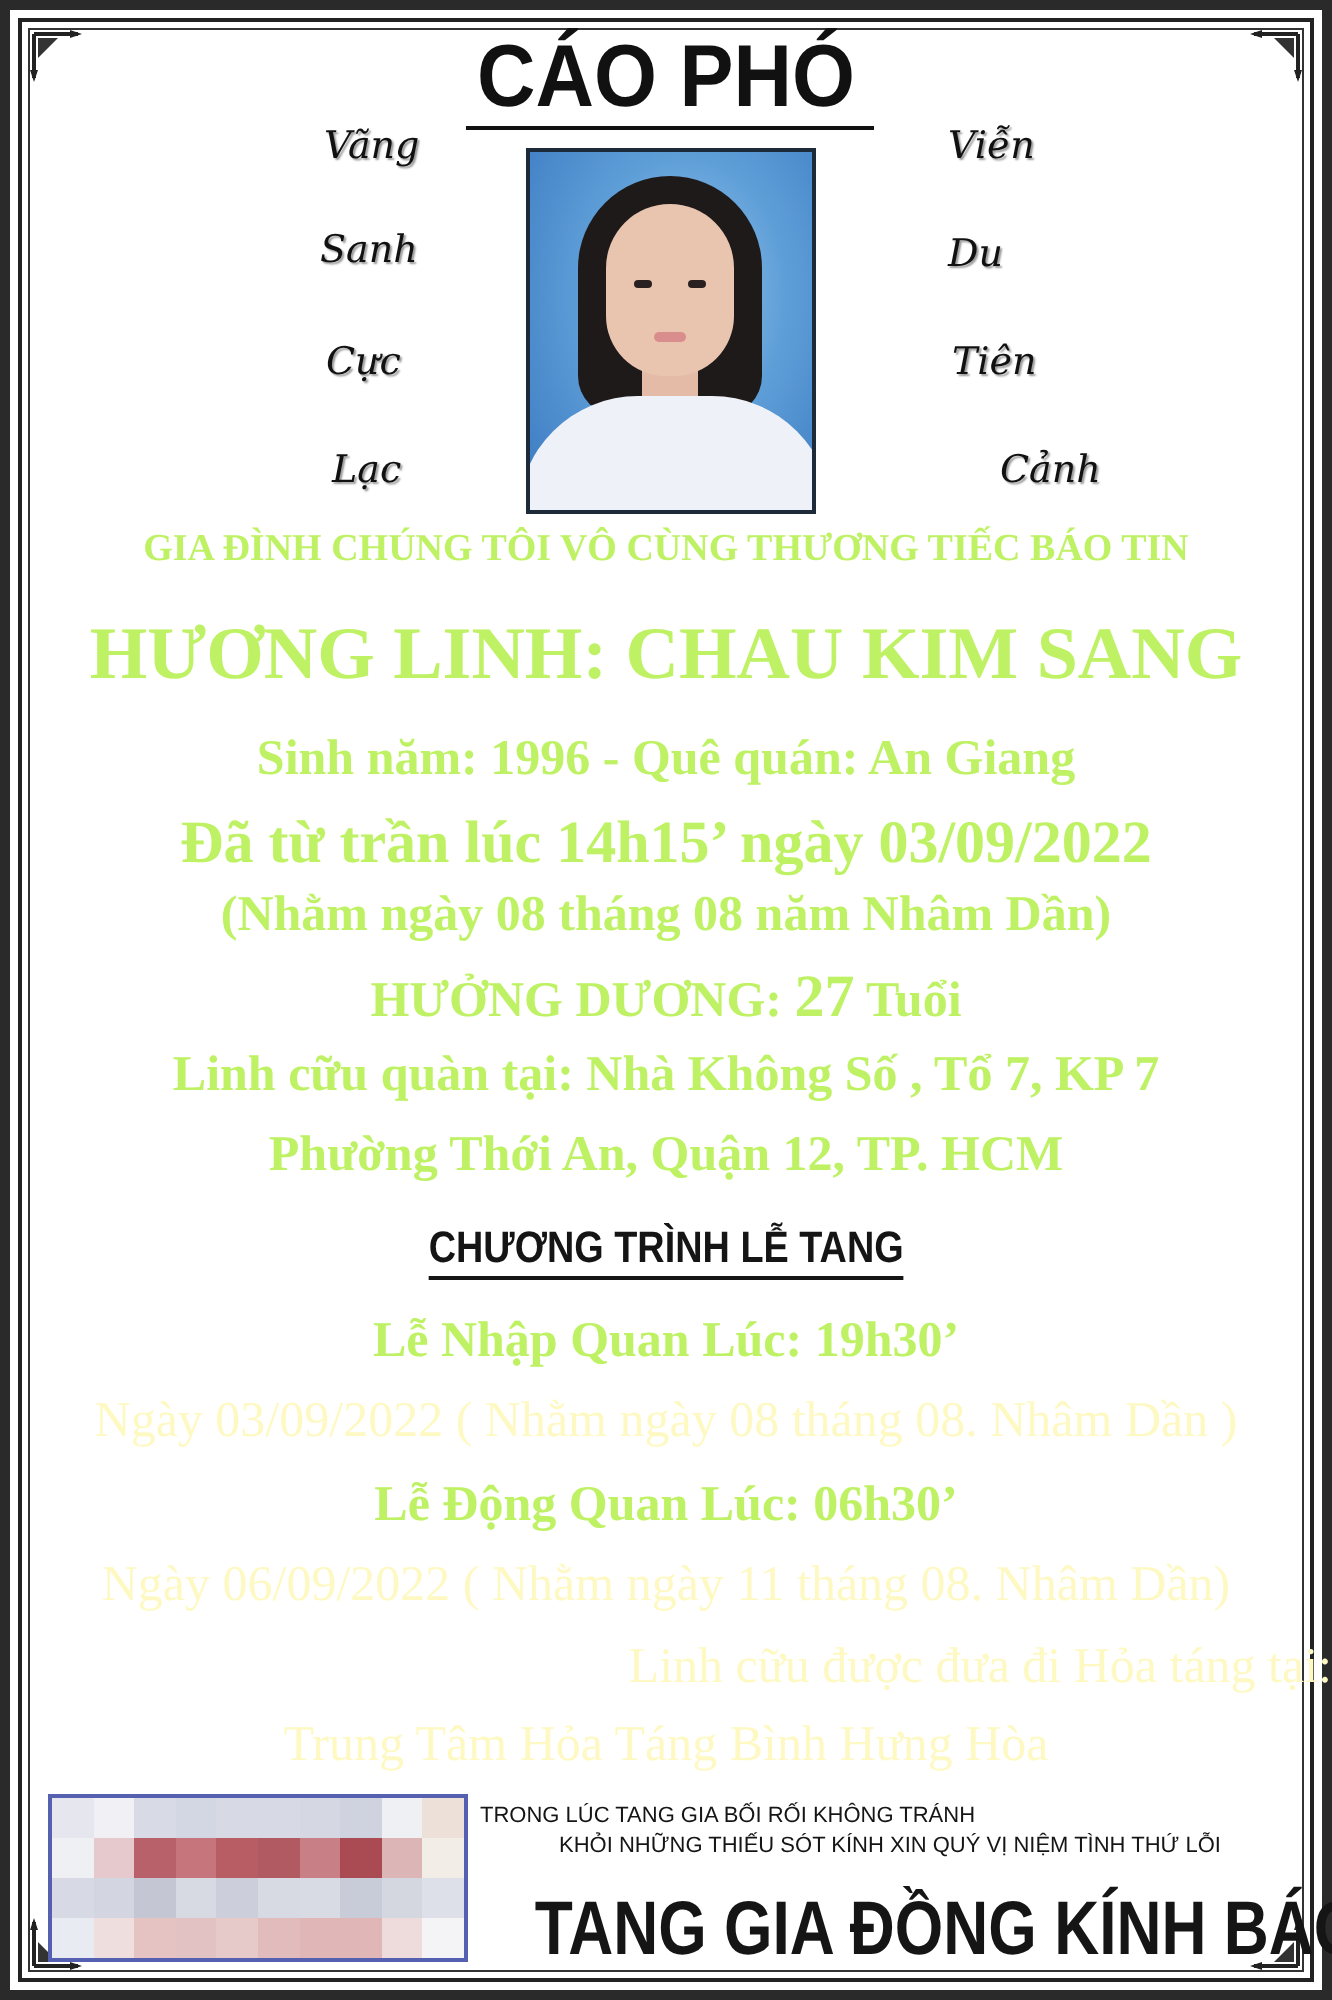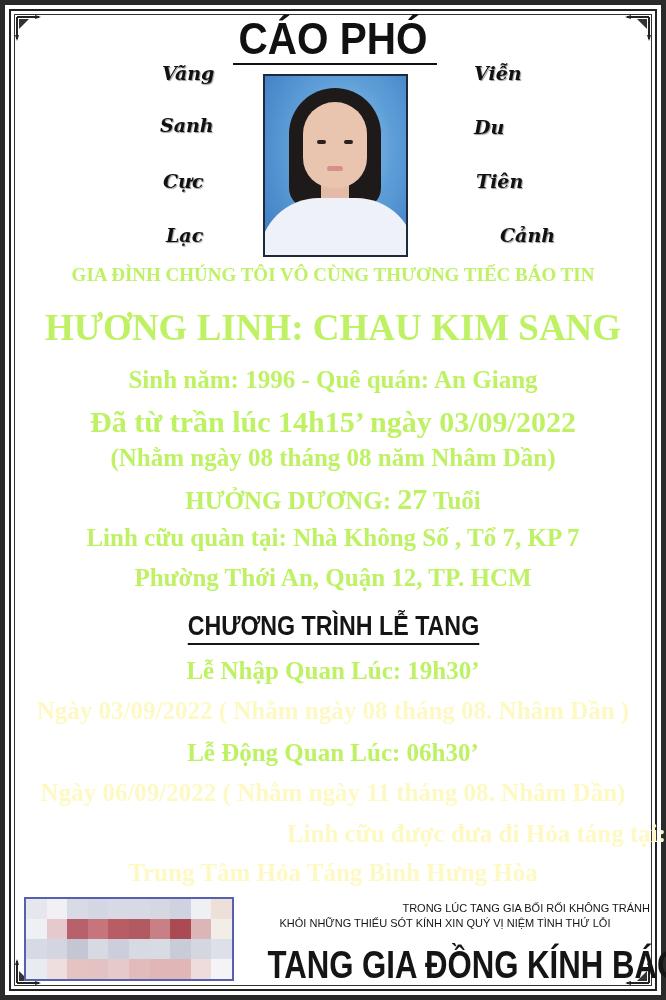--- a/index.html
+++ b/index.html
@@ -7,21 +7,21 @@
   .page { position: absolute; left: 5px; top: 5px; width: 656px; height: 990px; background: #fff; }
   .frame-outer { position: absolute; left: 4px; top: 4px; right: 4px; bottom: 4px; border: 2px solid #222; }
   .frame-inner { position: absolute; left: 9px; top: 9px; right: 9px; bottom: 9px; border: 1px solid #333; }
   .corner { position: absolute; width: 26px; height: 26px; }
   .corner svg { width: 26px; height: 26px; display: block; }
   .c-tl { left: 10px; top: 10px; }
   .c-tr { right: 10px; top: 10px; transform: scaleX(-1); }
   .c-bl { left: 10px; bottom: 10px; transform: scaleY(-1); }
   .c-br { right: 10px; bottom: 10px; transform: scale(-1,-1); }
 
-  .abs { position: absolute; font-weight: bold; }
+  .abs { position: absolute; }
   .title { left: 0; width: 666px; top: 14px; text-align: center; font-family: "Liberation Sans", sans-serif; font-weight: bold; font-size: 44px; letter-spacing: 0px; color: #111; transform: scaleX(0.92); }
   .title-rule { left: 233px; top: 63px; width: 204px; height: 2px; background: #111; }
 
   .calli { font-family: "DejaVu Serif", serif; font-style: italic; font-size: 19px; color: #111; text-shadow: 1px 1px 1px #999; }
   .photo { left: 263px; top: 74px; width: 145px; height: 183px; border: 2px solid #1c2a3a; box-sizing: border-box; overflow: hidden;
            background: radial-gradient(ellipse at 55% 40%, #9cc8ee 0%, #5f9fd8 45%, #3a78c0 100%); }
   .hair { position: absolute; left: 24px; top: 12px; width: 92px; height: 120px; background: #1f1a1a; border-radius: 46px 46px 20px 20px; }
   .face { position: absolute; left: 38px; top: 26px; width: 64px; height: 86px; background: #e9c5b0; border-radius: 32px 32px 30px 30px; }
   .eye { position: absolute; top: 38px; width: 9px; height: 4px; background: #2b2020; border-radius: 4px; }
   .lips { position: absolute; left: 24px; top: 64px; width: 16px; height: 5px; background: #d98d8d; border-radius: 5px; }
@@ -100,21 +100,21 @@
 <div class="abs line serif-b" style="top:264px;font-size:19px;">GIA ĐÌNH CHÚNG TÔI VÔ CÙNG THƯƠNG TIẾC BÁO TIN</div>
 <div class="abs line serif-b" style="top:306px;font-size:37px;">HƯƠNG LINH: CHAU KIM SANG</div>
 
 <div class="abs line serif-b" style="top:366px;font-size:25px;font-family:Liberation Serif, serif;">Sinh năm: 1996 - Quê quán: An Giang</div>
 <div class="abs line serif-b" style="top:405px;font-size:30px;">Đã từ trần lúc 14h15’ ngày 03/09/2022</div>
 <div class="abs line serif-b" style="top:444px;font-size:25px;">(Nhằm ngày 08 tháng 08 năm Nhâm Dần)</div>
 <div class="abs line serif-b" style="top:482px;font-size:25px;"><span>HƯỞNG DƯƠNG: </span><span style="font-size:30px;">27</span><span> Tuổi</span></div>
 <div class="abs line serif-b" style="top:524px;font-size:25px;">Linh cữu quàn tại: Nhà Không Số , Tổ 7, KP 7</div>
 <div class="abs line serif-b" style="top:564px;font-size:25px;">Phường Thới An, Quận 12, TP. HCM</div>
 
-<div class="abs line sans-b" style="top:611px;font-size:27px;"><span style="display:inline-block;transform:scaleX(0.86);border-bottom:2px solid #151515;padding-bottom:1px;">CHƯƠNG TRÌNH LỄ TANG</span></div>
+<div class="abs line sans-b" style="top:611px;font-size:22px;"><span style="display:inline-block;transform:scaleX(0.86);border-bottom:2px solid #151515;padding-bottom:1px;">CHƯƠNG TRÌNH LỄ TANG</span></div>
 
 <div class="abs line serif-b" style="top:657px;font-size:25px;">Lễ Nhập Quan Lúc: 19h30’</div>
 <div class="abs line serif" style="top:697px;font-size:25px;">Ngày 03/09/2022 ( Nhằm ngày 08 tháng 08. Nhâm Dần )</div>
 <div class="abs line serif-b" style="top:739px;font-size:25px;">Lễ Động Quan Lúc: 06h30’</div>
 <div class="abs line serif" style="top:779px;font-size:25px;">Ngày 06/09/2022 ( Nhằm ngày 11 tháng 08. Nhâm Dần)</div>
 <div class="abs line serif" style="top:820px;font-size:25px;text-align:right;">Linh cữu được đưa đi Hỏa táng tại:</div>
 <div class="abs line serif" style="top:859px;font-size:25px;">Trung Tâm Hỏa Táng Bình Hưng Hòa</div>
 
 <div class="abs blur" id="blur">
     <div style="background: rgb(230, 231, 238);"></div>
@@ -152,15 +152,15 @@
     <div style="background: rgb(230, 195, 195);"></div>
     <div style="background: rgb(227, 194, 195);"></div>
     <div style="background: rgb(230, 201, 201);"></div>
     <div style="background: rgb(226, 187, 188);"></div>
     <div style="background: rgb(225, 182, 182);"></div>
     <div style="background: rgb(224, 183, 182);"></div>
     <div style="background: rgb(238, 219, 219);"></div>
     <div style="background: rgb(244, 244, 246);"></div>
   </div>
 
-<div class="abs sans-b" style="left:240px;width:410px;top:902px;text-align:right;font-size:11px;font-weight:normal;">TRONG LÚC TANG GIA BỐI RỐI KHÔNG TRÁNH</div>
+<div class="abs sans-b" style="left:240px;width:410px;top:902px;text-align:left;font-size:11px;font-weight:normal;">TRONG LÚC TANG GIA BỐI RỐI KHÔNG TRÁNH</div>
 <div class="abs sans-b" style="left:240px;width:410px;top:917px;text-align:center;font-size:11px;font-weight:normal;">KHỎI NHỮNG THIẾU SÓT KÍNH XIN QUÝ VỊ NIỆM TÌNH THỨ LỖI</div>
 <div class="abs sans-b" style="left:222px;width:430px;top:944px;text-align:center;font-size:38px;white-space:nowrap;"><span style="display:inline-block;transform:scaleX(0.82);">TANG GIA ĐỒNG KÍNH BÁO</span></div>
 
 </body></html>

